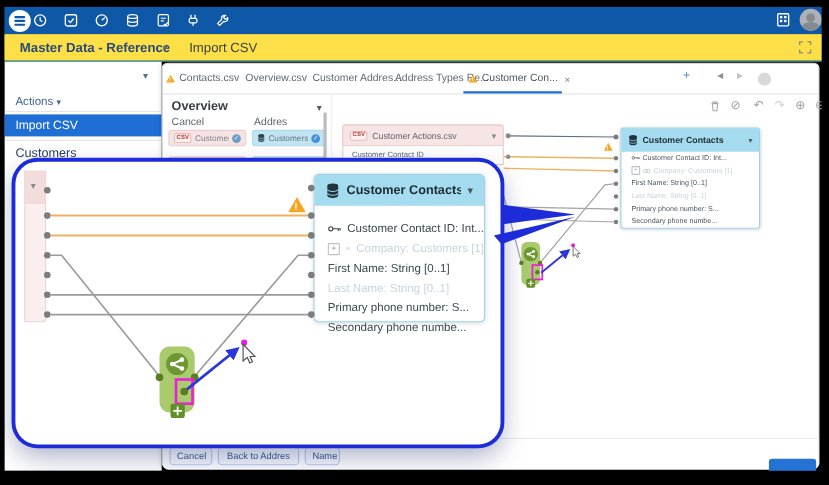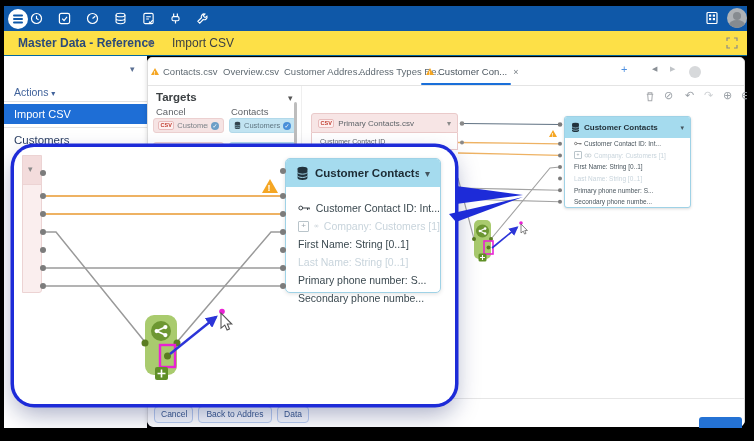--- a/index.html
+++ b/index.html
@@ -221,24 +221,24 @@
 
     <svg class="abs" style="left:495px;top:32px" width="14" height="13" viewBox="0 0 14 14">
       <path d="M3.5 4.5h7M5 4.5V3h4v1.5M4.5 4.5l.6 7h3.8l.6-7" fill="none" stroke="#a6a9ad" stroke-width="1.1"></path>
     </svg>
     <span class="cv-tool" style="left:516px">⊘</span>
     <span class="cv-tool" style="left:537px">↶</span>
     <span class="cv-tool" style="left:556px;color:#cdd0d3">↷</span>
     <span class="cv-tool" style="left:575px">⊕</span>
     <span class="cv-tool" style="left:593px">⊖</span>
 
-    <span class="ov-title">Targets</span>
+    <span class="ov-title">Overview</span>
     <span class="ov-caret">▾</span>
     <span class="ov-label" style="left:8px">Cancel</span>
-    <span class="ov-label" style="left:83px">Contacts</span>
+    <span class="ov-label" style="left:83px">Addres</span>
     <div class="chip src" style="left:5px;top:60px;width:71px">
       <span class="csv-badge">CSV</span>
       <span style="flex:1;overflow:hidden">Customer...</span>
       <span class="chk">✓</span>
     </div>
     <div class="chip tgt" style="left:81px;top:60px;width:67px">
       <svg width="7" height="9" viewBox="0 0 12 14">
           <ellipse cx="6" cy="2.6" rx="4.6" ry="1.9" fill="#33444e"></ellipse>
           <path d="M1.4 2.6v8.6c0 1 2 1.9 4.6 1.9s4.6-.9 4.6-1.9V2.6z" fill="#33444e"></path>
           <path d="M1.4 6.2c1 .9 2.7 1.4 4.6 1.4s3.6-.5 4.6-1.4M1.4 9.3c1 .9 2.7 1.4 4.6 1.4s3.6-.5 4.6-1.4" stroke="#a5dbee" stroke-width=".9" fill="none"></path>
@@ -246,21 +246,21 @@
       <span style="flex:1;overflow:hidden">Customers</span>
       <span class="chk" style="background:#4a90d9">✓</span>
     </div>
     <div class="chip src" style="left:5px;top:84px;width:71px"></div>
     <div class="chip tgt" style="left:81px;top:84px;width:67px"></div>
     <div class="ov-scroll"></div>
     <div class="ov-divider"></div>
 
     <div class="srcbox-h">
       <span class="csv-badge">CSV</span>
-      <span class="t" style="flex:1;white-space:nowrap;overflow:hidden">Primary Contacts.csv</span>
+      <span class="t" style="flex:1;white-space:nowrap;overflow:hidden">Customer Actions.csv</span>
       <span style="font-size:8px;color:#8a8a8a">▾</span>
     </div>
     <div class="srcbox-b">Customer Contact ID</div>
 
     <div class="entbox">
       <div class="hd">
         <svg width="9" height="11" viewBox="0 0 12 14">
             <ellipse cx="6" cy="2.6" rx="4.6" ry="1.9" fill="#22333d"></ellipse>
             <path d="M1.4 2.6v8.6c0 1 2 1.9 4.6 1.9s4.6-.9 4.6-1.9V2.6z" fill="#22333d"></path>
             <path d="M1.4 6.2c1 .9 2.7 1.4 4.6 1.4s3.6-.5 4.6-1.4M1.4 9.3c1 .9 2.7 1.4 4.6 1.4s3.6-.5 4.6-1.4" stroke="#a5dbee" stroke-width=".9" fill="none"></path>
@@ -342,21 +342,21 @@
       <line x1="344" y1="190" x2="369" y2="169.5" stroke="#2c35d8" stroke-width="1.7" marker-end="url(#ah-sm)"></line>
       <circle cx="373" cy="165" r="1.8" fill="#e922d4"></circle>
       <g transform="translate(373,166) scale(0.8)">
         <path d="M0 0L0 11.2L2.8 8.9L4.5 12.6L6.3 11.8L4.7 8.2L8 8.2Z" fill="#fff" stroke="#555" stroke-width="0.9"></path>
       </g>
     </svg>
 
     <div class="footer">
       <button class="btn" style="left:6px;width:39px">Cancel</button>
       <button class="btn" style="left:50px;width:74px">Back to Addres</button>
-      <button class="btn" style="left:129px;width:32px">Data</button>
+      <button class="btn" style="left:129px;width:32px">Name</button>
       <button class="btn-primary" style="left:551px;width:43px">Import</button>
     </div>
   </div>
 
   <div class="inset">
 
     <div class="ins-strip">
       <div class="hd"></div>
       <span class="c">▾</span>
     </div>

